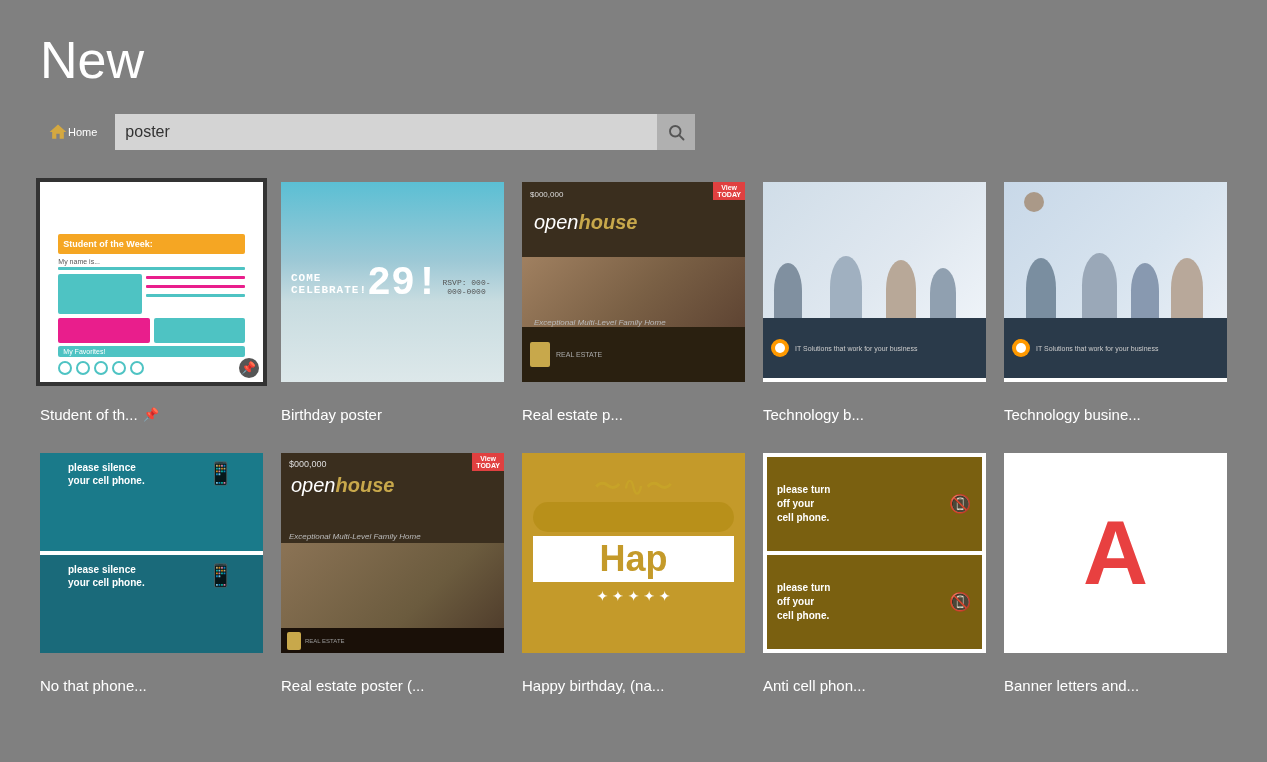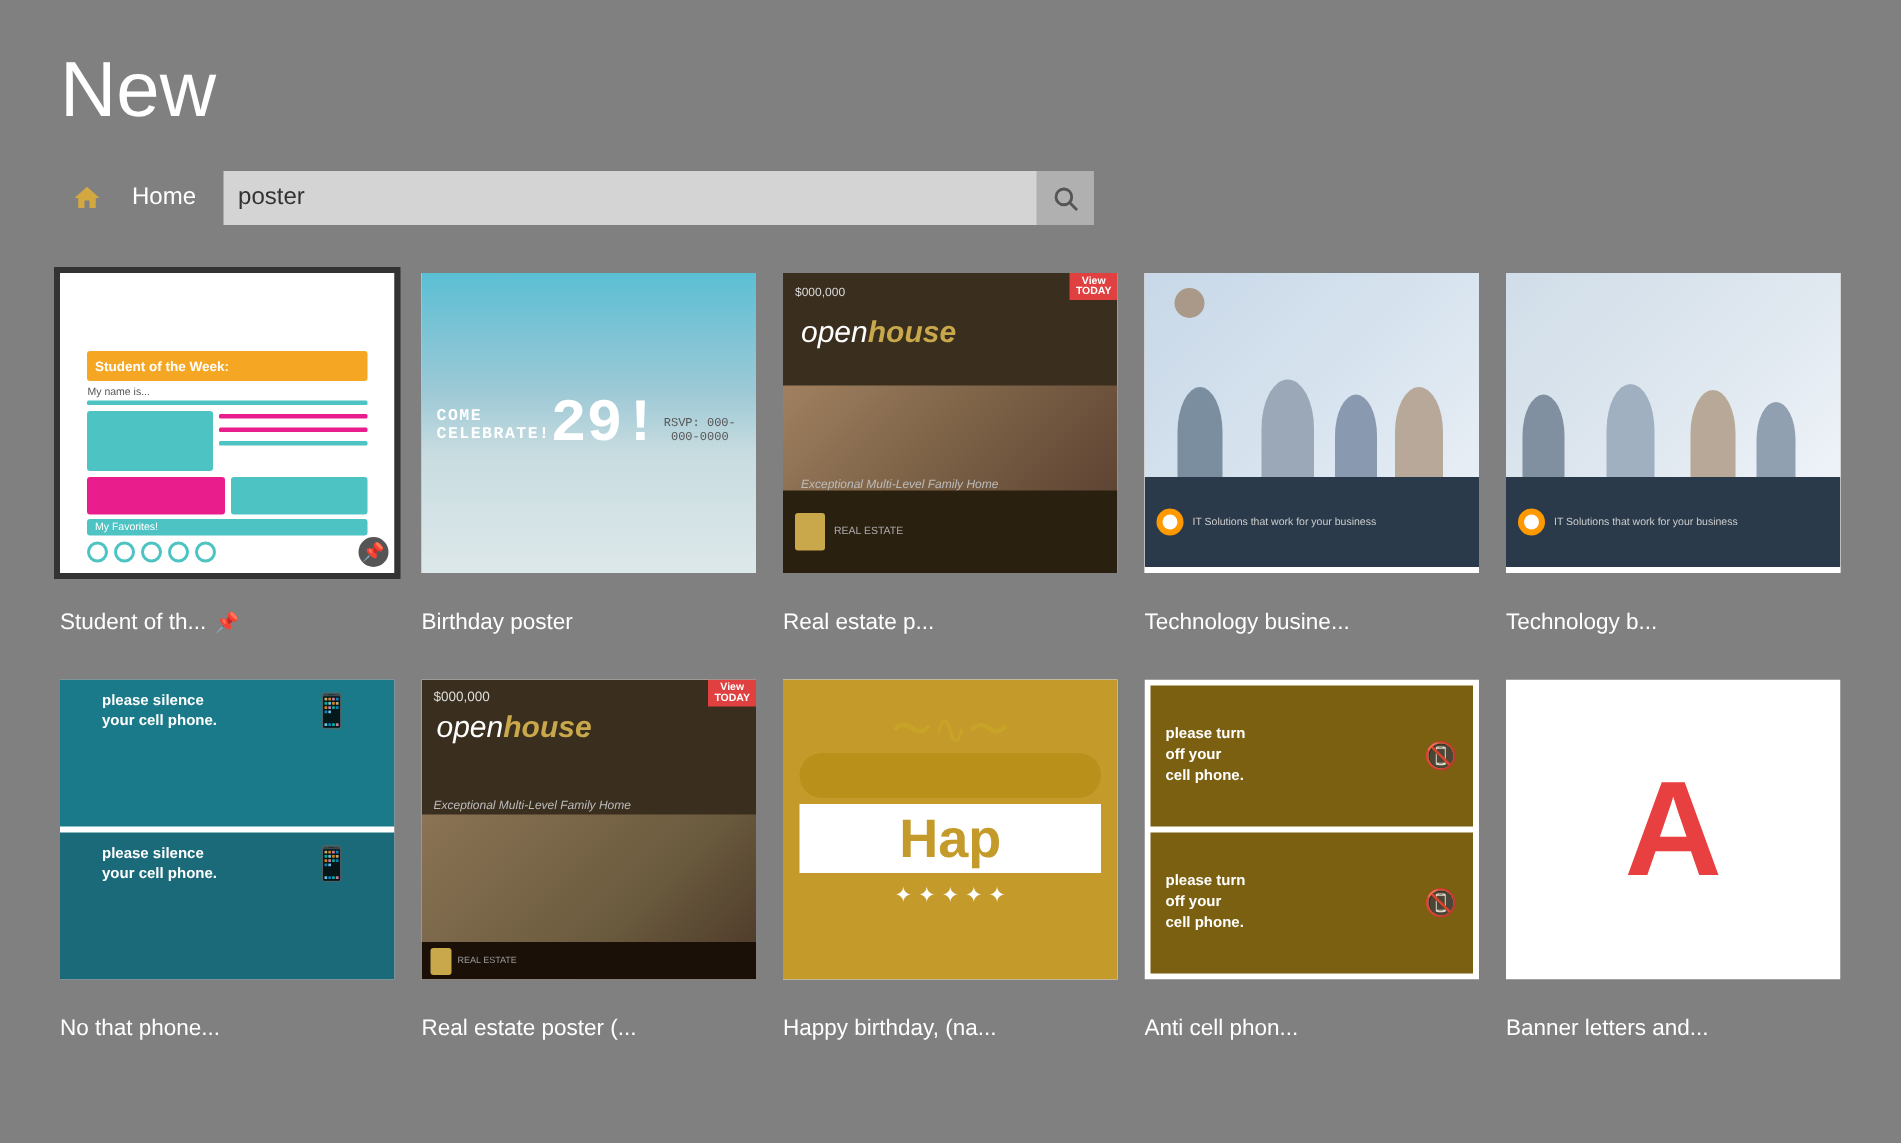--- a/index.html
+++ b/index.html
@@ -18,24 +18,24 @@
     }
     .search-bar {
       display: flex;
       align-items: center;
       gap: 10px;
       margin-bottom: 32px;
     }
     .home-btn {
       display: flex;
       align-items: center;
-      gap: 20px;
+      gap: 0;
       cursor: pointer;
       color: #fff;
-      font-size: 16px;
+      font-size: 11px;
       background: none;
       border: none;
       padding: 4px 8px;
     }
     .home-icon-svg {
       width: 20px; height: 20px;
     }
     .search-input-wrap {
       display: flex;
       align-items: center;
@@ -373,20 +373,21 @@
       color: rgba(200,165,40,0.8);
     }
 
     .thumb-anticell {
       background: #fff;
       width: 100%; height: 100%;
       display: flex;
       flex-direction: column;
       gap: 4px;
       padding: 4px;
+      border-radius: 17px;
     }
     .thumb-anticell .ac-top {
       flex: 1;
       background: #7a6010;
       display: flex;
       align-items: center;
       justify-content: space-between;
       padding: 6px 10px;
     }
     .thumb-anticell .ac-text {
@@ -527,62 +528,62 @@
     </div>
     <div class="template-label" data-name="template-label">
       <span>Real estate p...</span>
     </div>
   </div>
 
   <div class="template-item" data-name="template-item">
     <div class="template-thumb" data-name="template-thumbnail">
       <div class="thumb-tech" style="background:#fff;">
         <div style="position:absolute;top:6px;right:8px;font-size:10px;color:#333;">simplifying <span style="color:#f90;font-weight:bold;">IT</span></div>
+        <div style="width:100%;height:68%;background:linear-gradient(135deg,#d0dde8 0%,#e0e8f0 60%,#eef3f8 100%);position:relative;overflow:hidden;">
+          <div style="position:absolute;bottom:0;left:5%;width:28px;height:55px;background:#8090a0;border-radius:50% 50% 0 0;"></div>
+          <div style="position:absolute;bottom:0;left:30%;width:32px;height:62px;background:#a0b0c0;border-radius:50% 50% 0 0;"></div>
+          <div style="position:absolute;bottom:0;left:55%;width:30px;height:58px;background:#b8a898;border-radius:50% 50% 0 0;"></div>
+          <div style="position:absolute;bottom:0;left:75%;width:26px;height:50px;background:#90a0b0;border-radius:50% 50% 0 0;"></div>
+        </div>
+        <div class="tech-footer">
+          <div style="width:18px;height:18px;background:#f90;border-radius:50%;display:flex;align-items:center;justify-content:center;">
+            <div style="width:10px;height:10px;background:#fff;border-radius:50%;"></div>
+          </div>
+          <div style="font-size:7px;color:#ccc;">IT Solutions that work for your business</div>
+        </div>
+      </div>
+    </div>
+    <div class="template-label" data-name="template-label">
+      <span>Technology b...</span>
+    </div>
+  </div>
+
+  <div class="template-item" data-name="template-item">
+    <div class="template-thumb" data-name="template-thumbnail">
+      <div class="thumb-tech" style="background:#fff;">
+        <div style="position:absolute;top:6px;right:8px;font-size:10px;color:#333;">simplifying <span style="color:#f90;font-weight:bold;">IT</span></div>
 
         <div style="width:100%;height:68%;background:linear-gradient(135deg,#c8d8e8 0%,#d8e4ef 60%,#e8eef5 100%);position:relative;overflow:hidden;">
 
           <div style="position:absolute;bottom:0;left:10%;width:30px;height:60px;background:#7a8ea0;border-radius:50% 50% 0 0;"></div>
           <div style="position:absolute;bottom:0;left:10%;transform:translateX(-2px);width:20px;height:20px;background:#aa9988;border-radius:50%;top:10px;"></div>
           <div style="position:absolute;bottom:0;left:35%;width:35px;height:65px;background:#9aa8b8;border-radius:50% 50% 0 0;"></div>
           <div style="position:absolute;bottom:0;left:57%;width:28px;height:55px;background:#8899b0;border-radius:50% 50% 0 0;"></div>
           <div style="position:absolute;bottom:0;left:75%;width:32px;height:60px;background:#b8a89a;border-radius:50% 50% 0 0;"></div>
         </div>
         <div class="tech-footer">
           <div style="width:18px;height:18px;background:#f90;border-radius:50%;display:flex;align-items:center;justify-content:center;">
             <div style="width:10px;height:10px;background:#fff;border-radius:50%;"></div>
           </div>
           <div style="font-size:7px;color:#ccc;">IT Solutions that work for your business</div>
         </div>
       </div>
     </div>
     <div class="template-label" data-name="template-label">
       <span>Technology busine...</span>
-    </div>
-  </div>
-
-  <div class="template-item" data-name="template-item">
-    <div class="template-thumb" data-name="template-thumbnail">
-      <div class="thumb-tech" style="background:#fff;">
-        <div style="position:absolute;top:6px;right:8px;font-size:10px;color:#333;">simplifying <span style="color:#f90;font-weight:bold;">IT</span></div>
-        <div style="width:100%;height:68%;background:linear-gradient(135deg,#d0dde8 0%,#e0e8f0 60%,#eef3f8 100%);position:relative;overflow:hidden;">
-          <div style="position:absolute;bottom:0;left:5%;width:28px;height:55px;background:#8090a0;border-radius:50% 50% 0 0;"></div>
-          <div style="position:absolute;bottom:0;left:30%;width:32px;height:62px;background:#a0b0c0;border-radius:50% 50% 0 0;"></div>
-          <div style="position:absolute;bottom:0;left:55%;width:30px;height:58px;background:#b8a898;border-radius:50% 50% 0 0;"></div>
-          <div style="position:absolute;bottom:0;left:75%;width:26px;height:50px;background:#90a0b0;border-radius:50% 50% 0 0;"></div>
-        </div>
-        <div class="tech-footer">
-          <div style="width:18px;height:18px;background:#f90;border-radius:50%;display:flex;align-items:center;justify-content:center;">
-            <div style="width:10px;height:10px;background:#fff;border-radius:50%;"></div>
-          </div>
-          <div style="font-size:7px;color:#ccc;">IT Solutions that work for your business</div>
-        </div>
-      </div>
-    </div>
-    <div class="template-label" data-name="template-label">
-      <span>Technology b...</span>
     </div>
   </div>
 
   <div class="template-item" data-name="template-item">
     <div class="template-thumb" data-name="template-thumbnail">
       <div class="thumb-nocell">
         <div class="nc-block">
           <div class="nc-text">please silence<br>your cell phone.</div>
           <div class="nc-icon">📱</div>
         </div>

